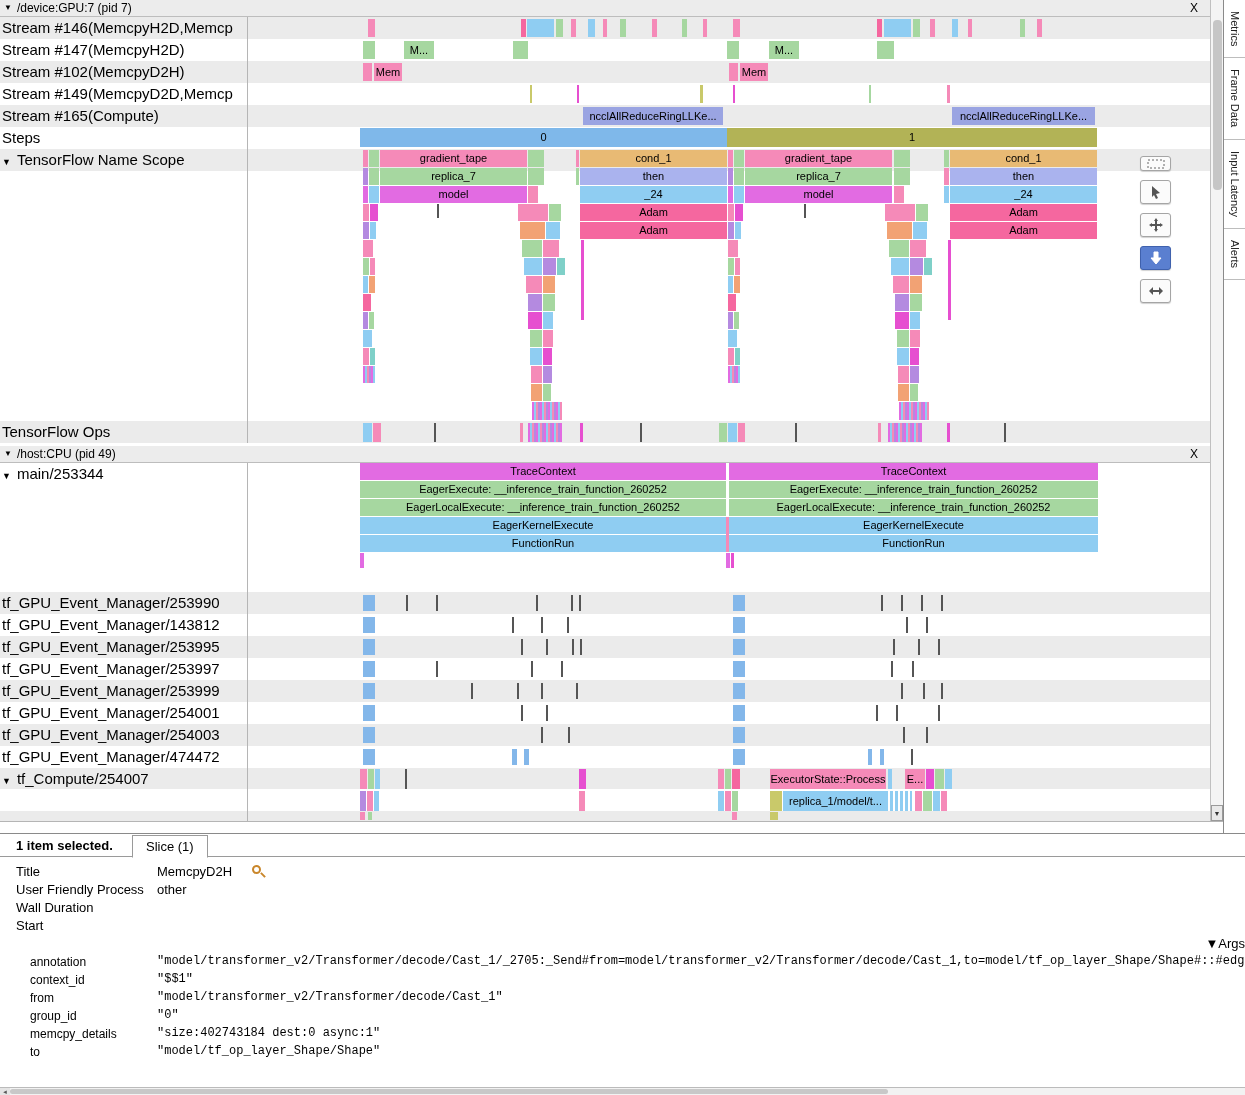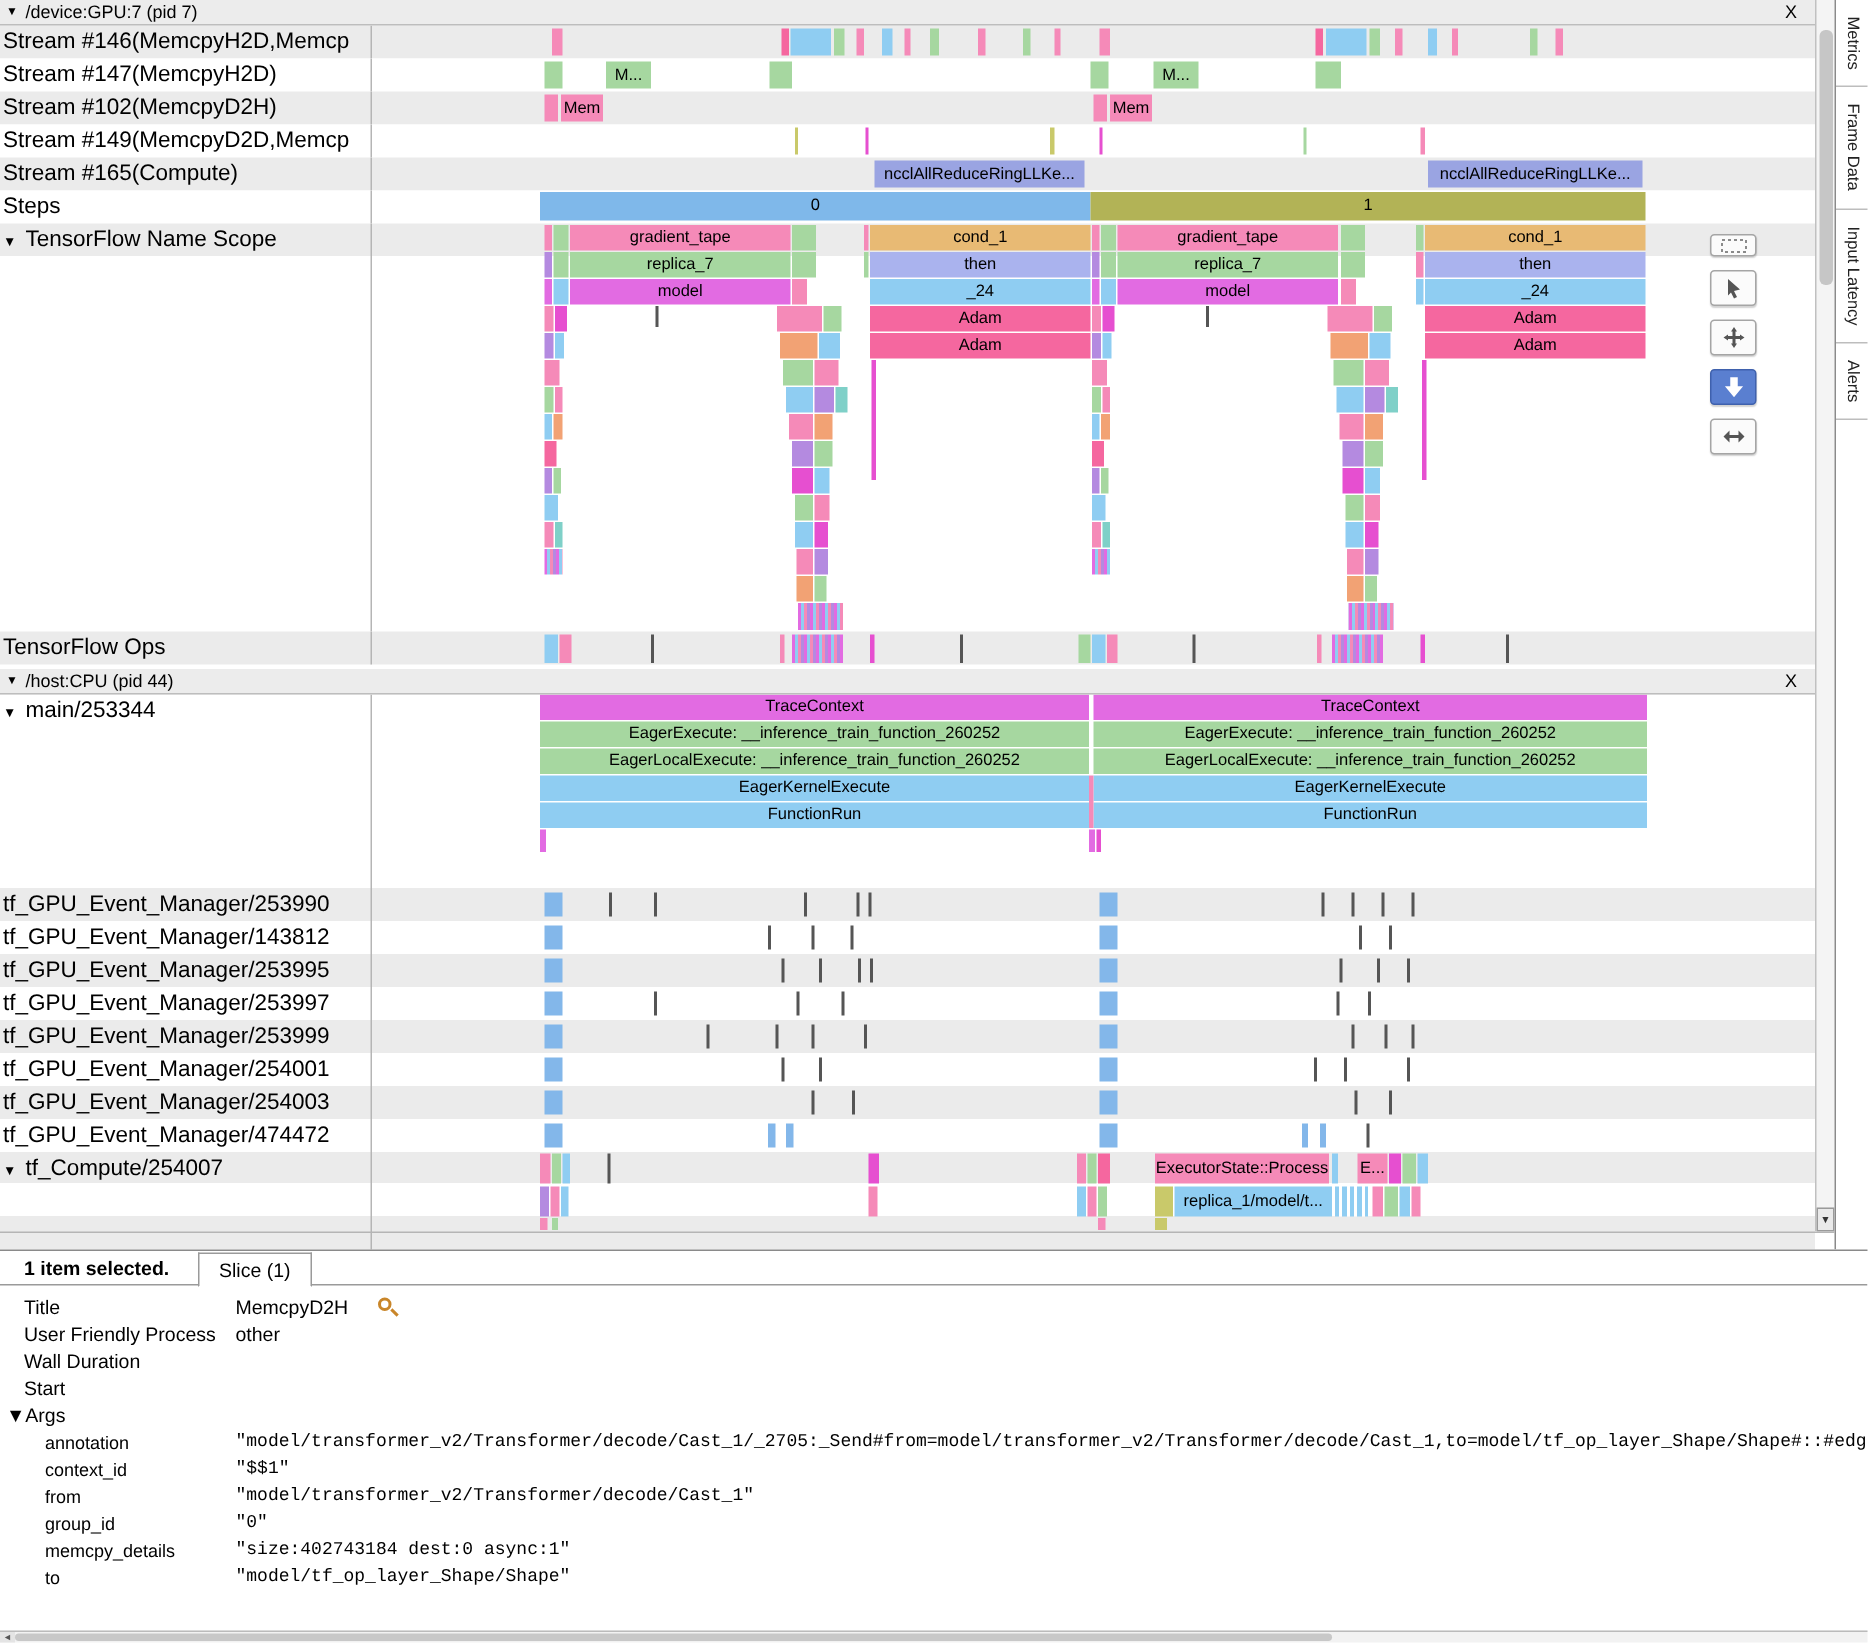--- a/index.html
+++ b/index.html
@@ -55,21 +55,21 @@
   
   .side-tabs{position:absolute;left:1223px;top:0;width:22px;height:833px;background:#fff;
     border-left:1px solid #8a8a8a;z-index:8;}
   .side-tab{writing-mode:vertical-rl;padding:11px 4px;font-size:11px;color:#222;
     border-bottom:1px solid #bdbdbd;cursor:pointer;width:100%;text-align:center;}
 
   .cpu-bottom-line{position:absolute;left:0;top:821px;width:1223px;height:1px;background:#b5b5b5;}
 
   
   .details{position:absolute;left:0;top:833px;width:1245px;height:254px;background:#fff;
-    border-top:1px solid #8a8a8a;overflow:hidden;z-index:9;}
+    border-top:1px solid #8a8a8a;overflow:hidden;z-index:9;text-align:right;}
   .tabbar{height:23px;border-bottom:1px solid #9a9a9a;position:relative;}
   .sel-text{position:absolute;left:16px;top:4px;font-size:13px;font-weight:bold;}
   .slice-tab{position:absolute;left:132px;top:1px;height:23px;padding:0 13px;line-height:21px;
     font-size:13px;background:#fff;border:1px solid #9a9a9a;border-bottom:1px solid #fff;z-index:2;cursor:pointer;}
   #detail-fields{margin-top:5px;}
   .drow{position:relative;height:18px;white-space:nowrap;overflow:hidden;width:1245px;}
   .dkey{position:absolute;left:16px;top:2px;font-size:13px;}
   .dval{position:absolute;left:157px;top:2px;font-size:13px;}
   .mag{position:absolute;left:252px;top:3px;width:9px;height:9px;border:2px solid #c9862a;
     border-radius:50%;cursor:pointer;}
@@ -119,21 +119,21 @@
       <div class="row grad-ns" style="top: 149px; height: 272px;">
         <div class="row-label"><span class="tri">▼</span><span>TensorFlow Name Scope</span></div>
       </div>
       <div class="row shade" style="top: 421px; height: 22px;">
         <div class="row-label"><span>TensorFlow Ops</span></div>
       </div>
     </div>
 
   <div class="pane-header" id="cpu-header">
     <span class="hdr-arrow">▼</span>
-    <span class="hdr-title">/host:CPU (pid 44)</span>
+    <span class="hdr-title">/host:CPU (pid 49)</span>
     <span class="hdr-close">X</span>
   </div>
   <div id="cpu-rows">
       <div class="row" style="top: 463px; height: 129px;">
         <div class="row-label"><span class="tri">▼</span><span>main/253344</span></div>
       </div>
       <div class="row shade" style="top: 592px; height: 22px;">
         <div class="row-label"><span>tf_GPU_Event_Manager/253990</span></div>
       </div>
       <div class="row" style="top: 614px; height: 22px;">
@@ -150,21 +150,21 @@
       </div>
       <div class="row" style="top: 702px; height: 22px;">
         <div class="row-label"><span>tf_GPU_Event_Manager/254001</span></div>
       </div>
       <div class="row shade" style="top: 724px; height: 22px;">
         <div class="row-label"><span>tf_GPU_Event_Manager/254003</span></div>
       </div>
       <div class="row" style="top: 746px; height: 22px;">
         <div class="row-label"><span>tf_GPU_Event_Manager/474472</span></div>
       </div>
-      <div class="row grad-tfc" style="top: 768px; height: 66px;">
+      <div class="row grad-tfc" style="top: 768px; height: 53px;">
         <div class="row-label"><span class="tri">▼</span><span>tf_Compute/254007</span></div>
       </div>
     </div>
 
   <div id="blocks">
       <div class="blk s-pink" style="left: 368px; top: 19px; width: 7px; height: 18px; background: rgb(245, 138, 184);"></div>
       <div class="blk s-pink2" style="left: 521px; top: 19px; width: 5px; height: 18px; background: rgb(245, 103, 159);"></div>
       <div class="blk s-ltblue" style="left: 527px; top: 19px; width: 27px; height: 18px; background: rgb(143, 205, 242);"></div>
       <div class="blk s-green" style="left: 556px; top: 19px; width: 7px; height: 18px; background: rgb(166, 215, 160);"></div>
       <div class="blk s-pink" style="left: 571px; top: 19px; width: 5px; height: 18px; background: rgb(245, 138, 184);"></div>

